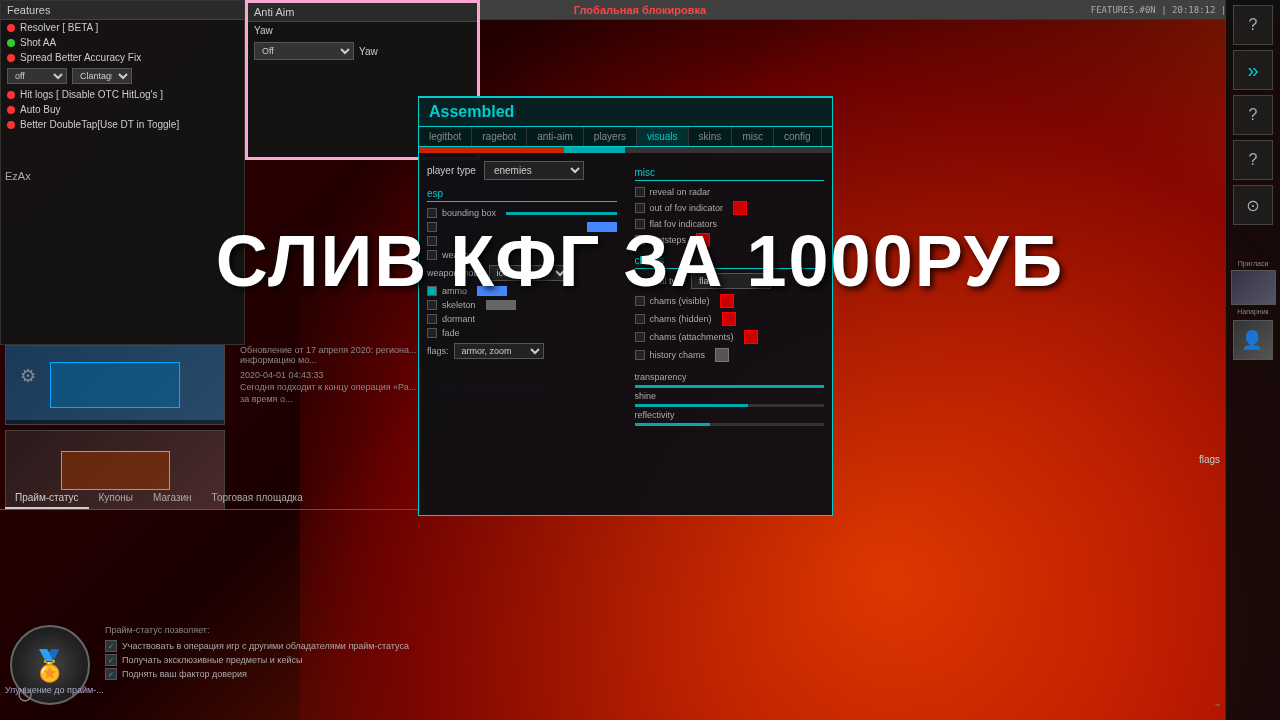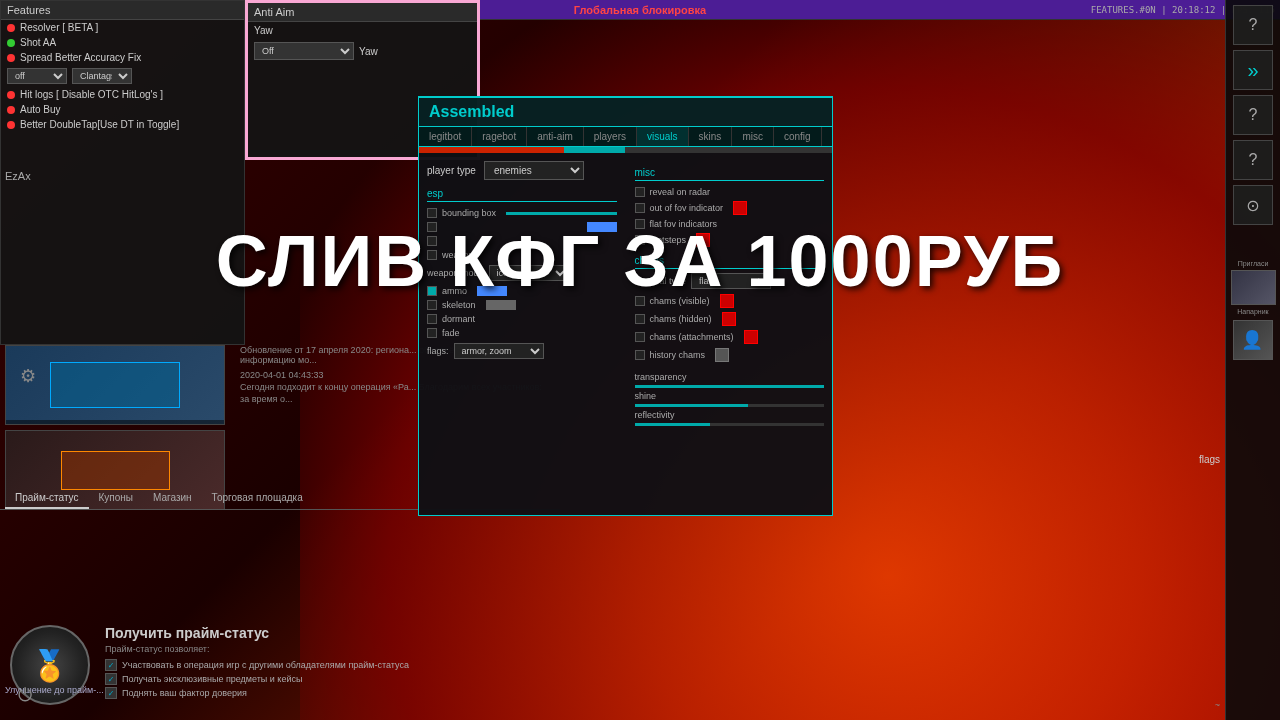--- a/index.html
+++ b/index.html
@@ -32,21 +32,21 @@
       opacity: 0.7;
       z-index: 1;
     }
 
     
     #top-bar {
       position: absolute;
       top: 0; left: 0;
       width: 100%;
       height: 20px;
-      background: #4c1d95;
+      background: #404040;
       border-bottom: 1px solid #333;
       z-index: 10;
       display: flex;
       align-items: center;
     }
 
     #global-block-title {
       position: absolute;
       top: 0;
       left: 50%;
@@ -929,21 +929,20 @@
 <div id="prime-tabs">
   <div class="prime-tab active">Прайм-статус</div>
   <div class="prime-tab">Купоны</div>
   <div class="prime-tab">Магазин</div>
   <div class="prime-tab">Торговая площадка</div>
 </div>
 
 <div id="prime-section">
   <div id="prime-icon">🏅</div>
   <div id="prime-text">
-    <div class="prime-title">Получить прайм-статус</div>
     <div class="prime-subtitle">Прайм-статус позволяет:</div>
     <div class="prime-benefit">
       <div class="prime-check">✓</div>
       <span>Участвовать в операция игр с другими обладателями прайм-статуса</span>
     </div>
     <div class="prime-benefit">
       <div class="prime-check">✓</div>
       <span>Получать эксклюзивные предметы и кейсы</span>
     </div>
     <div class="prime-benefit">

